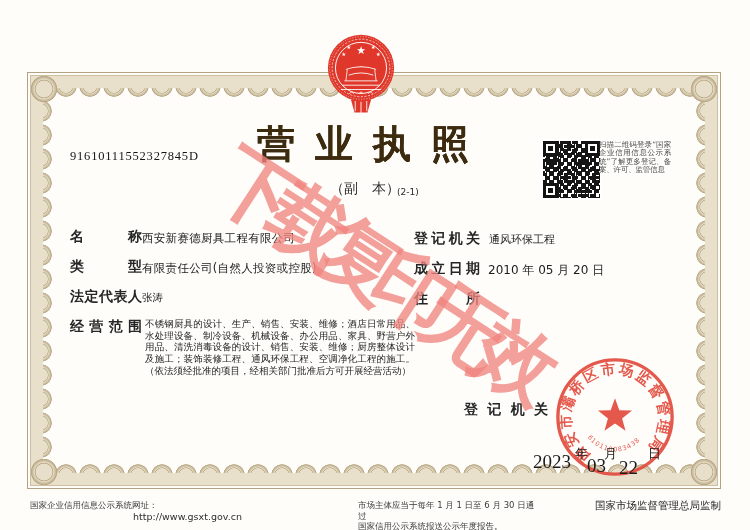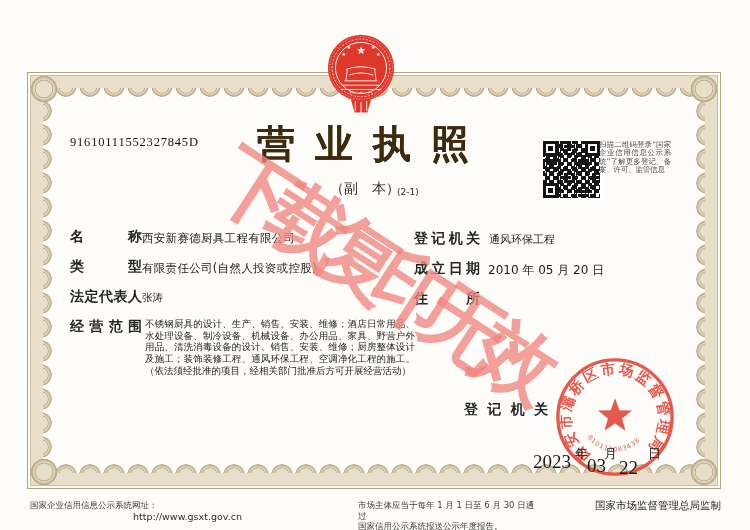--- a/index.html
+++ b/index.html
@@ -23,21 +23,21 @@
   .sc-right{right:15px;top:26px;bottom:26px;width:12px;background-repeat:repeat-y;
     background-image:radial-gradient(circle 12px at 14px 12px,#e8dfca 0 6.5px,#b8a784 7.2px,#e3d9c2 7.9px,#b8a784 10.4px,rgba(0,0,0,0) 11px);
     background-size:12px 24px;}
   .sc-corner{position:absolute;width:28px;height:28px;
     background-image:radial-gradient(circle 14px at 14px 14px,#e8dfca 0 8px,#b8a784 8.8px,#e3d9c2 9.6px,#b8a784 12.8px,rgba(0,0,0,0) 13.5px);}
   .cnw{left:2px;top:2px}.cne{right:2px;top:2px}.csw{left:2px;bottom:2px}.cse{right:2px;bottom:2px}
   
   .emblem{position:absolute;left:325px;top:30px;width:72px;height:96px;}
   .code-block{position:absolute;left:70px;top:135px;}
   .code-label{font-size:11.5px;letter-spacing:2.5px;font-weight:600;color:#2e2e2e;}
-  .code-value{margin-top:0;font-family:"Liberation Serif","DejaVu Serif",serif;
+  .code-value{margin-top:14px;font-family:"Liberation Serif","DejaVu Serif",serif;
               font-size:12.5px;letter-spacing:.8px;color:#141414;}
   .doc-title{position:absolute;left:257px;top:119px;font-size:38px;font-weight:bold;
              letter-spacing:20px;white-space:nowrap;color:#3c2b0e;
              text-shadow:0 0 .4px #3c2b0e;}
   .doc-subtitle{position:absolute;left:330px;top:180px;font-size:14px;color:#2a2a2a;white-space:nowrap;}
   .copy-note{font-size:9px;position:relative;top:2px;left:-3px;color:#2a2a2a;}
   
   .qr{position:absolute;left:543px;top:141px;width:57px;height:57px;background:
       repeating-conic-gradient(#161616 0% 25%,rgba(0,0,0,0) 0% 50%) 0px 0px/7px 7px,
       repeating-conic-gradient(#161616 0% 25%,rgba(0,0,0,0) 0% 50%) 2px 3px/9px 9px,#fff;

